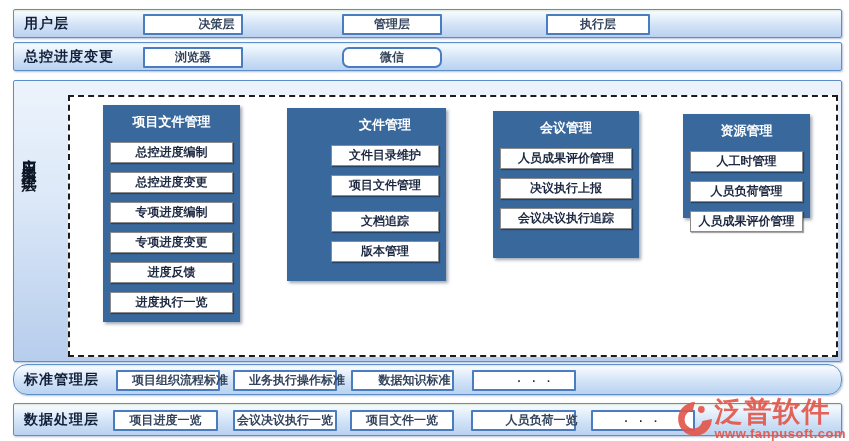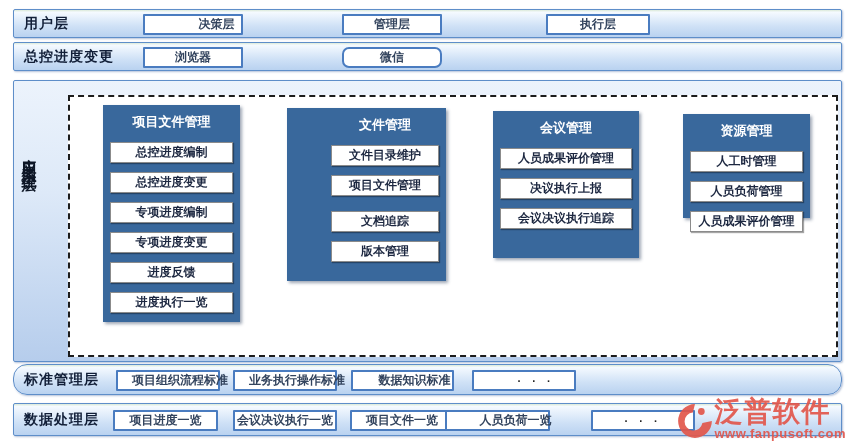--- a/index.html
+++ b/index.html
@@ -62,21 +62,21 @@
     font-size:12px;font-weight:bold;color:#1c2740;white-space:nowrap;
   }
   .panel-design{left:103px;top:105px;width:137px;height:217px;}
   .panel-file{left:287px;top:108px;width:159px;height:173px;padding-left:44px;}
   .panel-meeting{left:493px;top:111px;width:146px;height:147px;}
   .panel-resource{left:683px;top:114px;width:127px;height:104px;}
   .dots{font-size:11px;letter-spacing:4px;color:#222;}
   
   .watermark{
     position:absolute;right:3px;bottom:1px;z-index:5;opacity:.92;
-    display:flex;align-items:flex-end;pointer-events:none;margin-top:46px;
+    display:flex;align-items:flex-start;pointer-events:none;margin-top:46px;
   }
   .wm-logo{width:38px;height:38px;margin-top:2px;}
   .wm-col{display:flex;flex-direction:column;align-items:flex-start;line-height:1;}
   .wm-brand{font-size:28px;font-weight:bold;color:#e2574c;letter-spacing:1px;}
   .wm-url{font-size:13px;font-weight:bold;color:#e2574c;margin-top:1px;letter-spacing:.5px;}
 </style>
 </head>
 <body>
 
 <div class="canvas">
@@ -136,21 +136,21 @@
     <div class="wbtn" style="left:219px;width:104px;">业务执行操作标准</div>
     <div class="wbtn" style="left:337px;width:103px;">数据知识标准</div>
     <div class="wbtn dots" style="left:458px;width:104px;">· · ·</div>
   </div>
 
   <div class="band band-data">
     <span class="band-label">数据处理层</span>
     <div class="wbtn" style="left:99px;width:105px;">项目进度一览</div>
     <div class="wbtn" style="left:336px;width:104px;">项目文件一览</div>
     <div class="wbtn" style="left:219px;width:104px;">会议决议执行一览</div>
-    <div class="wbtn" style="left:431px;width:105px;padding-left:36px;">人员负荷一览</div>
+    <div class="wbtn" style="left:457px;width:105px;padding-left:36px;">人员负荷一览</div>
     <div class="wbtn dots" style="left:577px;width:104px;">· · ·</div>
   </div>
 
   <div class="watermark">
     <svg class="wm-logo" viewBox="0 0 36 36">
       <path d="M18 2 A16 16 0 1 0 34 18 L25 20 A8.5 8.5 0 1 1 16 10 Z" fill="#e2574c"></path>
       <circle cx="24" cy="9" r="3.2" fill="#e2574c"></circle>
     </svg>
     <div class="wm-col">
       <span class="wm-brand">泛普软件</span>

